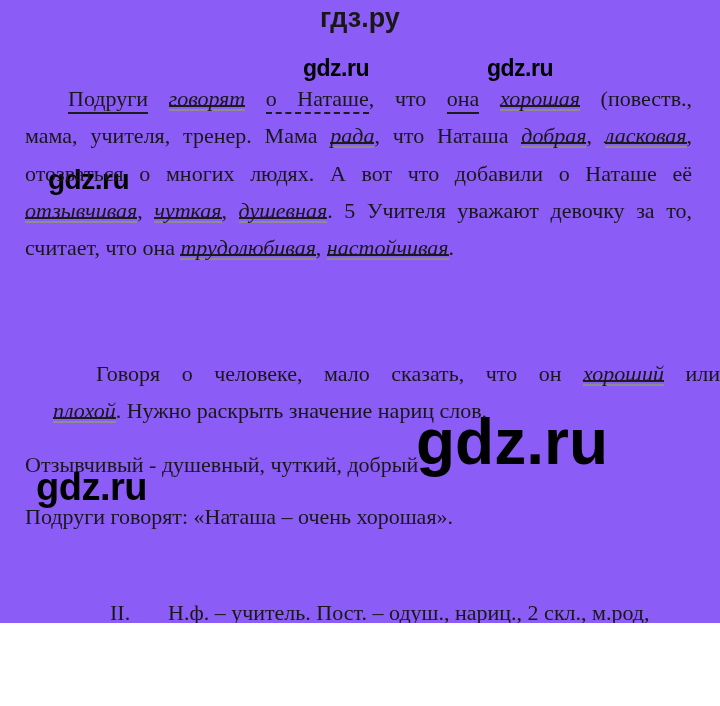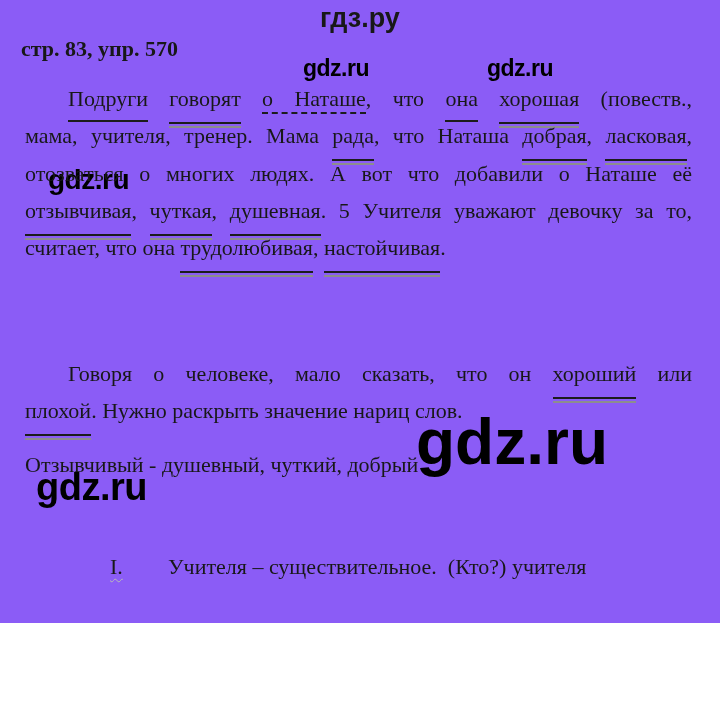--- a/index.html
+++ b/index.html
@@ -31,35 +31,36 @@
   .wm-c { top:166px; left:48px;  font-size:28px; }
   .wm-big { top:410px; left:416px; font-size:64px; letter-spacing:0; }
   .wm-d { top:468px; left:36px;  font-size:38px; }
   .wm-bottom { top:670px; left:0; width:100%; text-align:center; font-size:27px; letter-spacing:-0.5px; }
   
   .text-col {
     position:absolute; left:25px; width:667px;
     font-size:22px; line-height:37.3px;
   }
   #p1 { top:80px; }
-  #p2 { top:355px; }
+  #p2 { top:355px;margin-left:28px; }
   #p3 { top:446px; white-space:nowrap; }
   #p4 { top:498px; white-space:nowrap; }
   .jline { text-align:justify; text-align-last:justify; }
   .lline { text-align:right; text-align-last:left; }
   .indent { text-indent:43px; }
   
-  .u-single { border-bottom:2px solid #1c1c1c; padding-bottom:9px; }
+  .u-single { border-bottom:2px solid #1c1c1c; padding-bottom:1px; }
   .u-dash   { border-bottom:2px dashed #1c1c1c; padding-bottom:1px;margin-top:38px; }
   .u-double {
-    padding-bottom:17px;
+    padding-bottom:0;
     background-image:linear-gradient(#1c1c1c,#1c1c1c),linear-gradient(#8d8d8d,#8d8d8d);
     background-repeat:no-repeat,no-repeat;
     background-size:100% 2px,100% 2px;
     background-position:0 calc(100% - 4px),0 100%;
+    font-style:italic;
   }
   
   .list-row {
     position:absolute; left:110px;
     font-size:22px; line-height:37px; white-space:nowrap;
   }
   .list-row.cont { left:168px; }
   .roman {
     display:inline-block; width:58px;
     text-decoration-line:underline;
@@ -69,21 +70,20 @@
     text-underline-offset:4px;
   }
   .analysis-text { white-space:pre-wrap; }
 </style>
 </head>
 <body>
 
 <div class="page">
 
   <div class="site-header">гдз.ру</div>
-  <div class="page-ref">стр. 83, упр. 570</div>
 
   <div class="wm wm-a">gdz.ru</div>
   <div class="wm wm-b">gdz.ru</div>
   <div class="wm wm-c">gdz.ru</div>
   <div class="wm wm-big">gdz.ru</div>
   <div class="wm wm-d">gdz.ru</div>
   <div class="wm wm-bottom">gdz.ru</div>
 
   <div class="text-col" id="p1">
     <div class="jline indent"><span class="u-single">Подруги</span><span> </span><span class="u-double">говорят</span><span> </span><span class="u-dash">о Наташе</span><span>, что </span><span class="u-single">она</span><span> </span><span class="u-double">хорошая</span><span> (повеств.,</span></div>
@@ -93,20 +93,21 @@
     <div class="lline"><span>считает, что она </span><span class="u-double">трудолюбивая</span><span>, </span><span class="u-double">настойчивая</span><span>.</span></div>
   </div>
 
   <div class="text-col" id="p2">
     <div class="jline indent"><span>Говоря о человеке, мало сказать, что он </span><span class="u-double">хороший</span><span> или</span></div>
     <div class="lline"><span class="u-double">плохой</span><span>. Нужно раскрыть значение нариц слов.</span></div>
   </div>
 
   <div class="text-col" id="p3">Отзывчивый - душевный, чуткий, добрый</div>
 
+  <div class="text-col" id="p4">Подруги говорят: «Наташа – очень хорошая».</div>
 
-  <div class="list-row" style="top:548px">
-    <span class="roman">I.</span><span class="analysis-text">Учителя – существительное.&nbsp; (Кто?) учителя</span>
+
+  <div class="list-row" style="top:594px">
+    <span class="roman">II.</span><span class="analysis-text">Н.ф. – учитель. Пост. – одуш., нариц., 2 скл., м.род,</span>
   </div>
-
 
 
 </div>
 
 </body></html>

